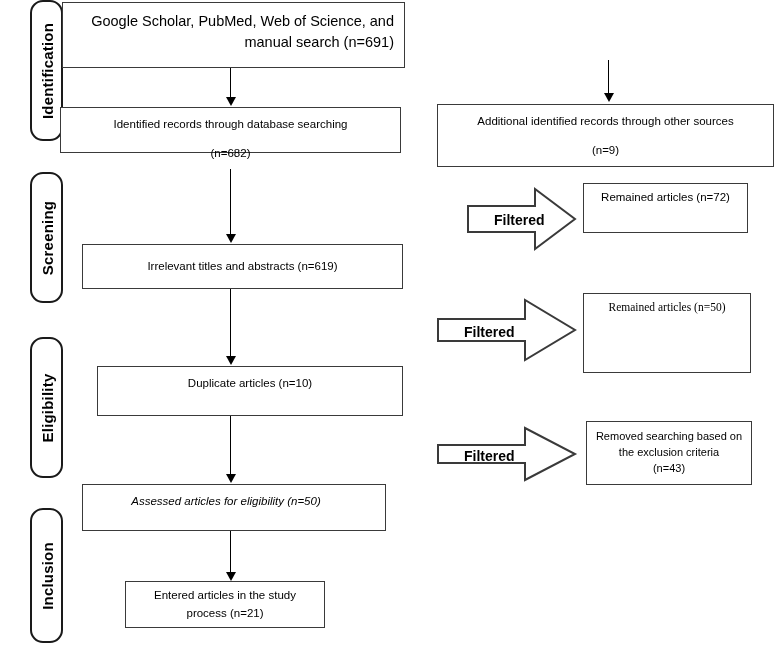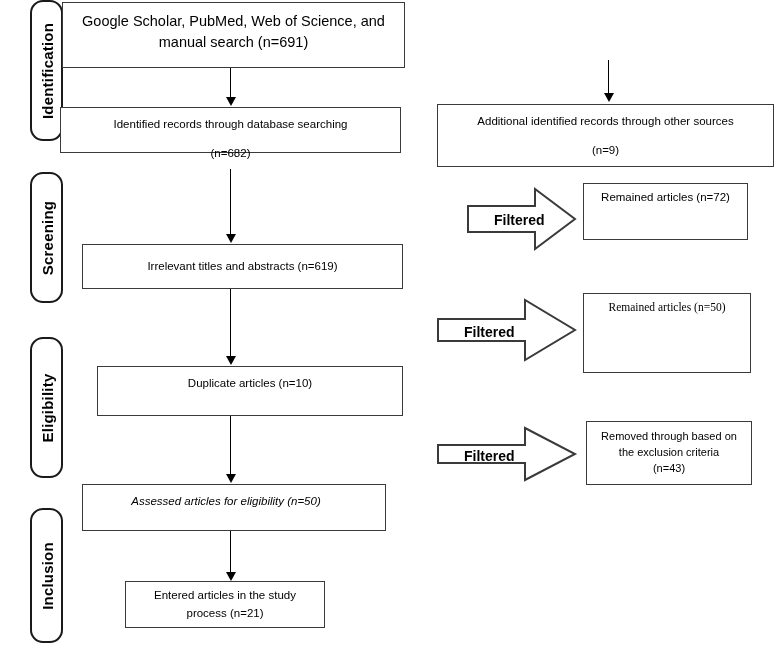--- a/index.html
+++ b/index.html
@@ -55,21 +55,21 @@
   .flow-box .line {
     display: block;
     width: 100%;
     white-space: pre-wrap;
   }
   .box-center {
     justify-content: center;
   }
   .box-left {
     align-items: flex-start;
-    text-align: center;
+    text-align: right;
   }
   
   .vline {
     position: absolute;
     width: 0;
     border-left: 1.7px solid #000000;
   }
   .arrowhead-down {
     position: absolute;
     width: 0;
@@ -165,21 +165,21 @@
     <span class="line" style="margin-top:14px;">(n=9)</span>
   </div>
 
   <div class="filtered-arrow" style="left:467px; top:186px;">
     <svg width="110" height="66" viewBox="0 0 110 66">
       <polygon points="1,20 68,20 68,3 108,33 68,63 68,46 1,46" fill="#ffffff" stroke="#3a3a3a" stroke-width="2" stroke-linejoin="miter"></polygon>
     </svg>
   </div>
   <span class="filtered-text" style="left:494px; top:212px;">Filtered</span>
 
-  <div class="flow-box" style="left:583px; top:183px; width:165px; height:57px; padding:6px 8px 4px 8px; font-size:11.5px; line-height:1.3;">
+  <div class="flow-box" style="left:583px; top:183px; width:165px; height:50px; padding:6px 8px 4px 8px; font-size:11.5px; line-height:1.3;">
     <span class="line">Remained articles (n=72)</span>
   </div>
 
   <div class="filtered-arrow" style="left:437px; top:297px;">
     <svg width="140" height="66" viewBox="0 0 140 66">
       <polygon points="1,22 88,22 88,3 138,33 88,63 88,44 1,44" fill="#ffffff" stroke="#3a3a3a" stroke-width="2" stroke-linejoin="miter"></polygon>
     </svg>
   </div>
   <span class="filtered-text" style="left:464px; top:324px;">Filtered</span>
 
@@ -188,18 +188,18 @@
   </div>
 
   <div class="filtered-arrow" style="left:437px; top:425px;">
     <svg width="140" height="58" viewBox="0 0 140 58">
       <polygon points="1,20 88,20 88,3 138,29 88,55 88,38 1,38" fill="#ffffff" stroke="#3a3a3a" stroke-width="2" stroke-linejoin="miter"></polygon>
     </svg>
   </div>
   <span class="filtered-text" style="left:464px; top:448px;">Filtered</span>
 
   <div class="flow-box box-center" style="left:586px; top:421px; width:166px; height:64px; padding:0 8px; font-size:11px; line-height:1.45;">
-    <span class="line">Removed through based on</span>
+    <span class="line">Removed searching based on</span>
     <span class="line">the exclusion criteria</span>
     <span class="line">(n=43)</span>
   </div>
 
 </div>
 
 </body></html>

